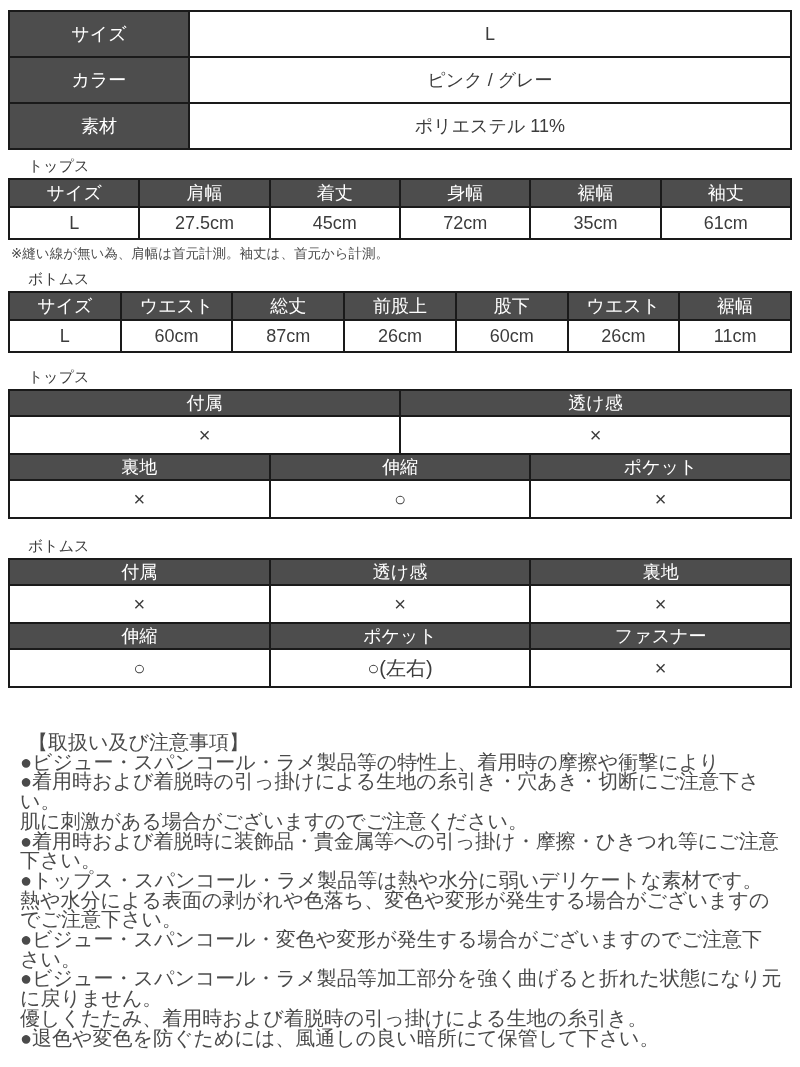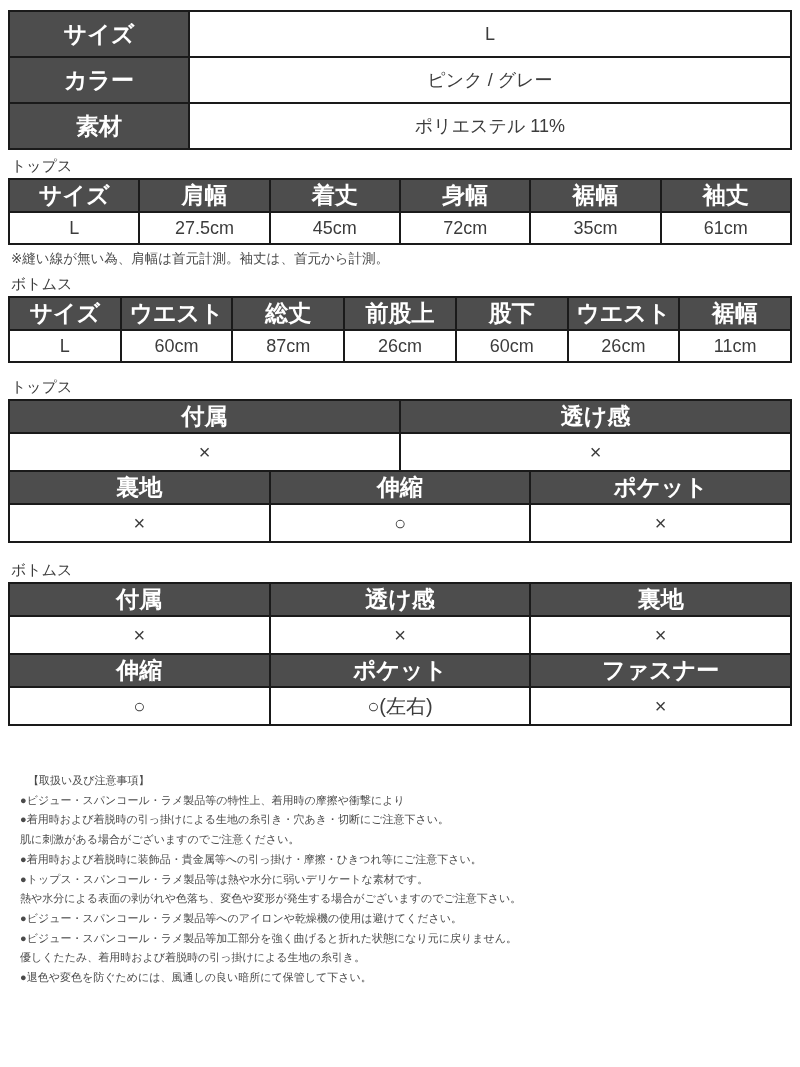--- a/index.html
+++ b/index.html
@@ -12,47 +12,47 @@
   *{box-sizing:border-box;}
   html,body{margin:0;padding:0;}
   body{
     width:800px;height:1067px;overflow:hidden;background:#ffffff;
     font-family:"Liberation Sans","DejaVu Sans",sans-serif;
     color:var(--cell-text);
   }
   .page{padding:10px 8px 0 8px;}
   table{border-collapse:collapse;width:100%;table-layout:fixed;}
   th,td{border:2px solid var(--border);text-align:center;vertical-align:middle;padding:0 4px;}
-  th{background:var(--header-bg);color:var(--header-text);font-weight:bold;font-size:23px;margin-left:28px;}
+  th{background:var(--header-bg);color:var(--header-text);font-weight:normal;font-size:18px;margin-left:28px;}
   td{font-size:18px;color:var(--cell-text);}
 
   .spec-table th{width:23%;height:46px;}
   .spec-table td{height:46px;}
 
   .meas-table th{height:28px;}
   .meas-table td{height:32px;}
 
   .feat-table th{height:21px;}
   .feat-table td{height:38px;font-size:20px;}
 
   .section-label{
     font-size:15px;color:var(--cell-text);
-    margin:7px 0 3px 3px;line-height:18px;
+    margin:7px 0 3px 20px;line-height:18px;
   }
   .section-label.spaced{margin-top:15px;}
   .section-label.spaced-lg{margin-top:18px;}
 
   .table-note{
     font-size:13.5px;color:var(--note-text);
     margin:5px 0 8px 3px;line-height:17px;
   }
 
   .notes{
     margin-top:45px;padding-left:12px;padding-right:10px;
-    font-size:11px;line-height:19.7px;color:var(--note-text);
+    font-size:20px;line-height:19.7px;color:var(--note-text);
   }
   .notes .notes-title{text-indent:8px;}
 </style>
 </head>
 <body>
 
 <div class="page">
 
   <table class="spec-table">
     <tbody>
@@ -169,19 +169,19 @@
   </table>
 
   <div class="notes">
     <div class="notes-title">【取扱い及び注意事項】</div>
     <div class="notes-line">●ビジュー・スパンコール・ラメ製品等の特性上、着用時の摩擦や衝撃により</div>
     <div class="notes-line">●着用時および着脱時の引っ掛けによる生地の糸引き・穴あき・切断にご注意下さい。</div>
     <div class="notes-line">肌に刺激がある場合がございますのでご注意ください。</div>
     <div class="notes-line">●着用時および着脱時に装飾品・貴金属等への引っ掛け・摩擦・ひきつれ等にご注意下さい。</div>
     <div class="notes-line">●トップス・スパンコール・ラメ製品等は熱や水分に弱いデリケートな素材です。</div>
     <div class="notes-line">熱や水分による表面の剥がれや色落ち、変色や変形が発生する場合がございますのでご注意下さい。</div>
-    <div class="notes-line">●ビジュー・スパンコール・ラメ製品等へのアイロンや乾燥機の使用は避けてください。</div>
+    <div class="notes-line">●ビジュー・スパンコール・変色や変形が発生する場合がございますのでご注意下さい。</div>
     <div class="notes-line">●ビジュー・スパンコール・ラメ製品等加工部分を強く曲げると折れた状態になり元に戻りません。</div>
     <div class="notes-line">優しくたたみ、着用時および着脱時の引っ掛けによる生地の糸引き。</div>
     <div class="notes-line">●退色や変色を防ぐためには、風通しの良い暗所にて保管して下さい。</div>
   </div>
 
 </div>
 
 </body></html>

